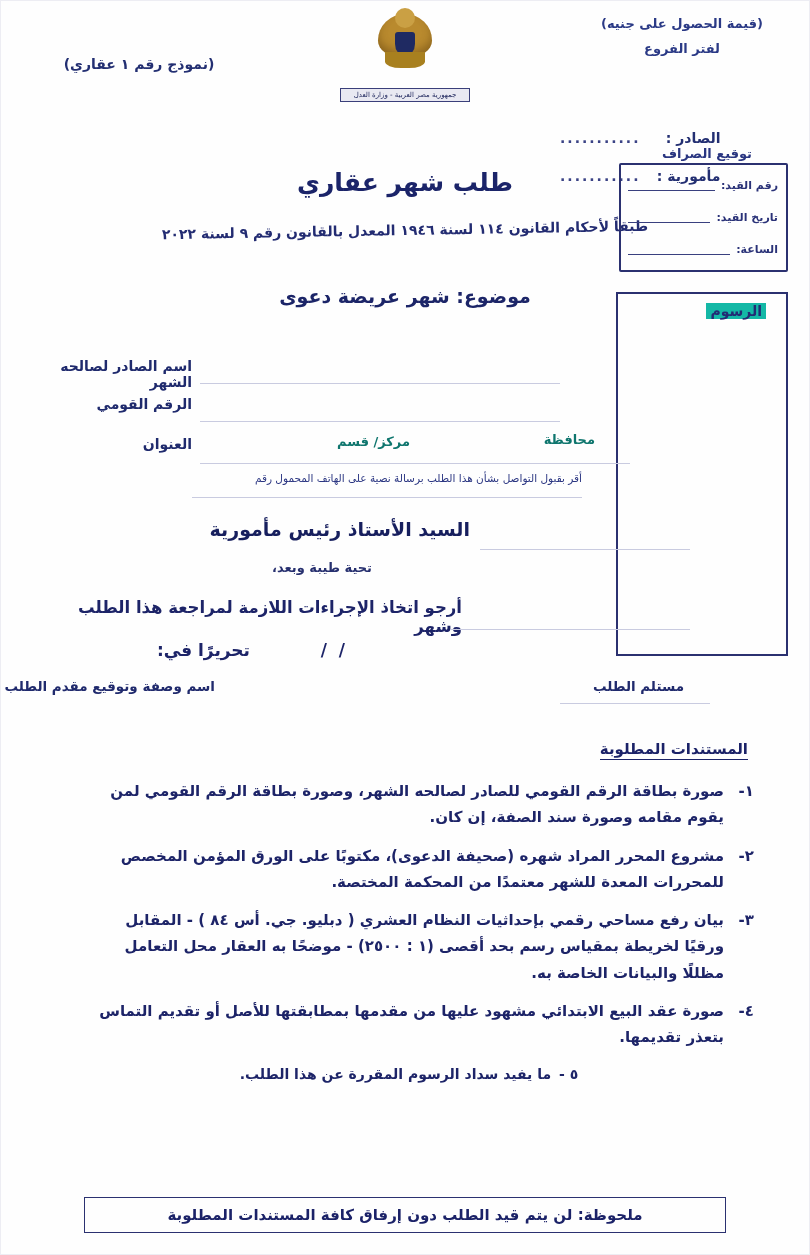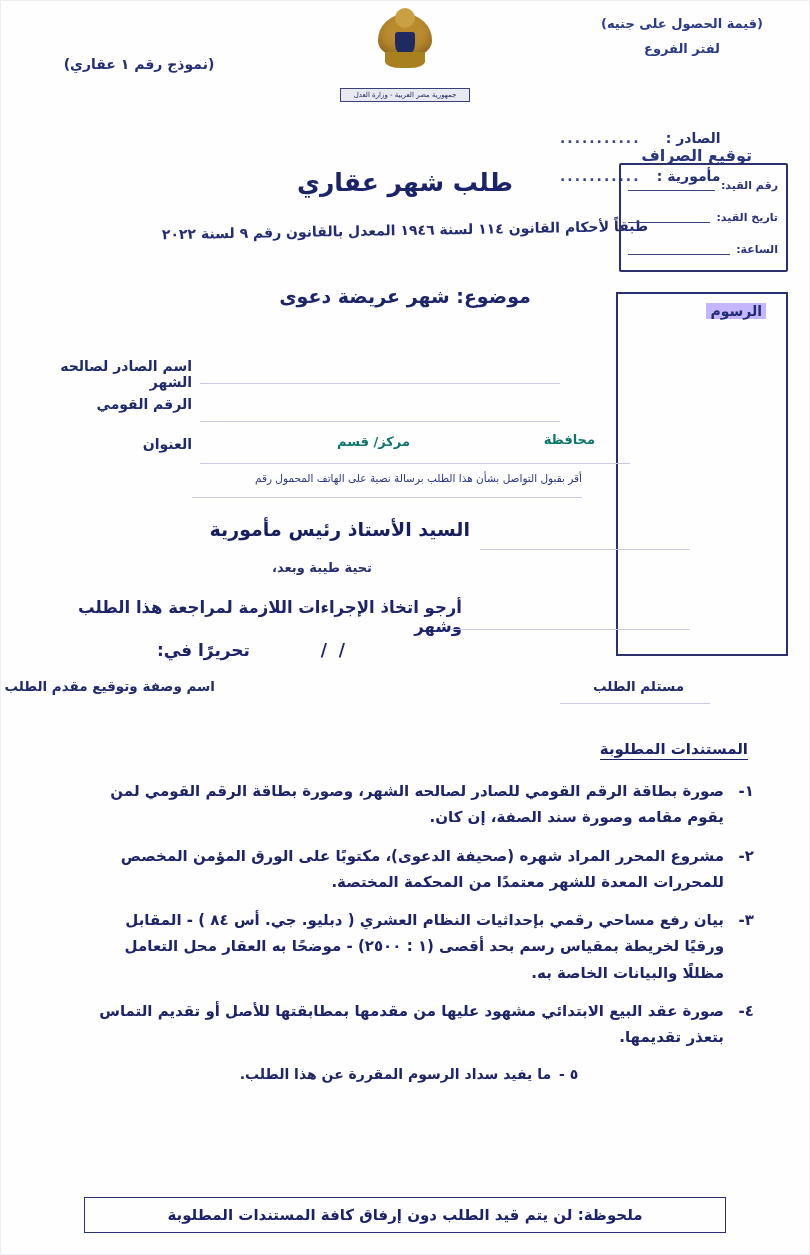--- a/index.html
+++ b/index.html
@@ -134,21 +134,21 @@
     text-align: center;
     font-size: 19px;
     font-weight: bold;
     color: #1c2568;
     letter-spacing: .5px;
   }
 
   
   .sig-label {
     top: 146px; right: 58px;
-    font-size: 16px;
+    font-size: 13px;
     font-weight: bold;
     color: #2a3681;
   }
   .box-dates {
     top: 163px; right: 22px;
     width: 165px; height: 105px;
     border: 2px solid #2b3170;
     border-radius: 2px;
   }
   .date-row {
@@ -169,21 +169,21 @@
   .fees-box {
     top: 292px; right: 22px;
     width: 168px; height: 360px;
     border: 2px solid #2b3170;
   }
   .fees-label {
     top: 303px; right: 44px;
     font-size: 14px;
     font-weight: bold;
     color: #222c74;
-    background: #c4b5fd;
+    background: #14b8a6;
     padding: 0 4px;
   }
 
   
   .fld {
     font-size: 14px;
     font-weight: bold;
     color: #1f2a6d;
     text-align: right;
   }

